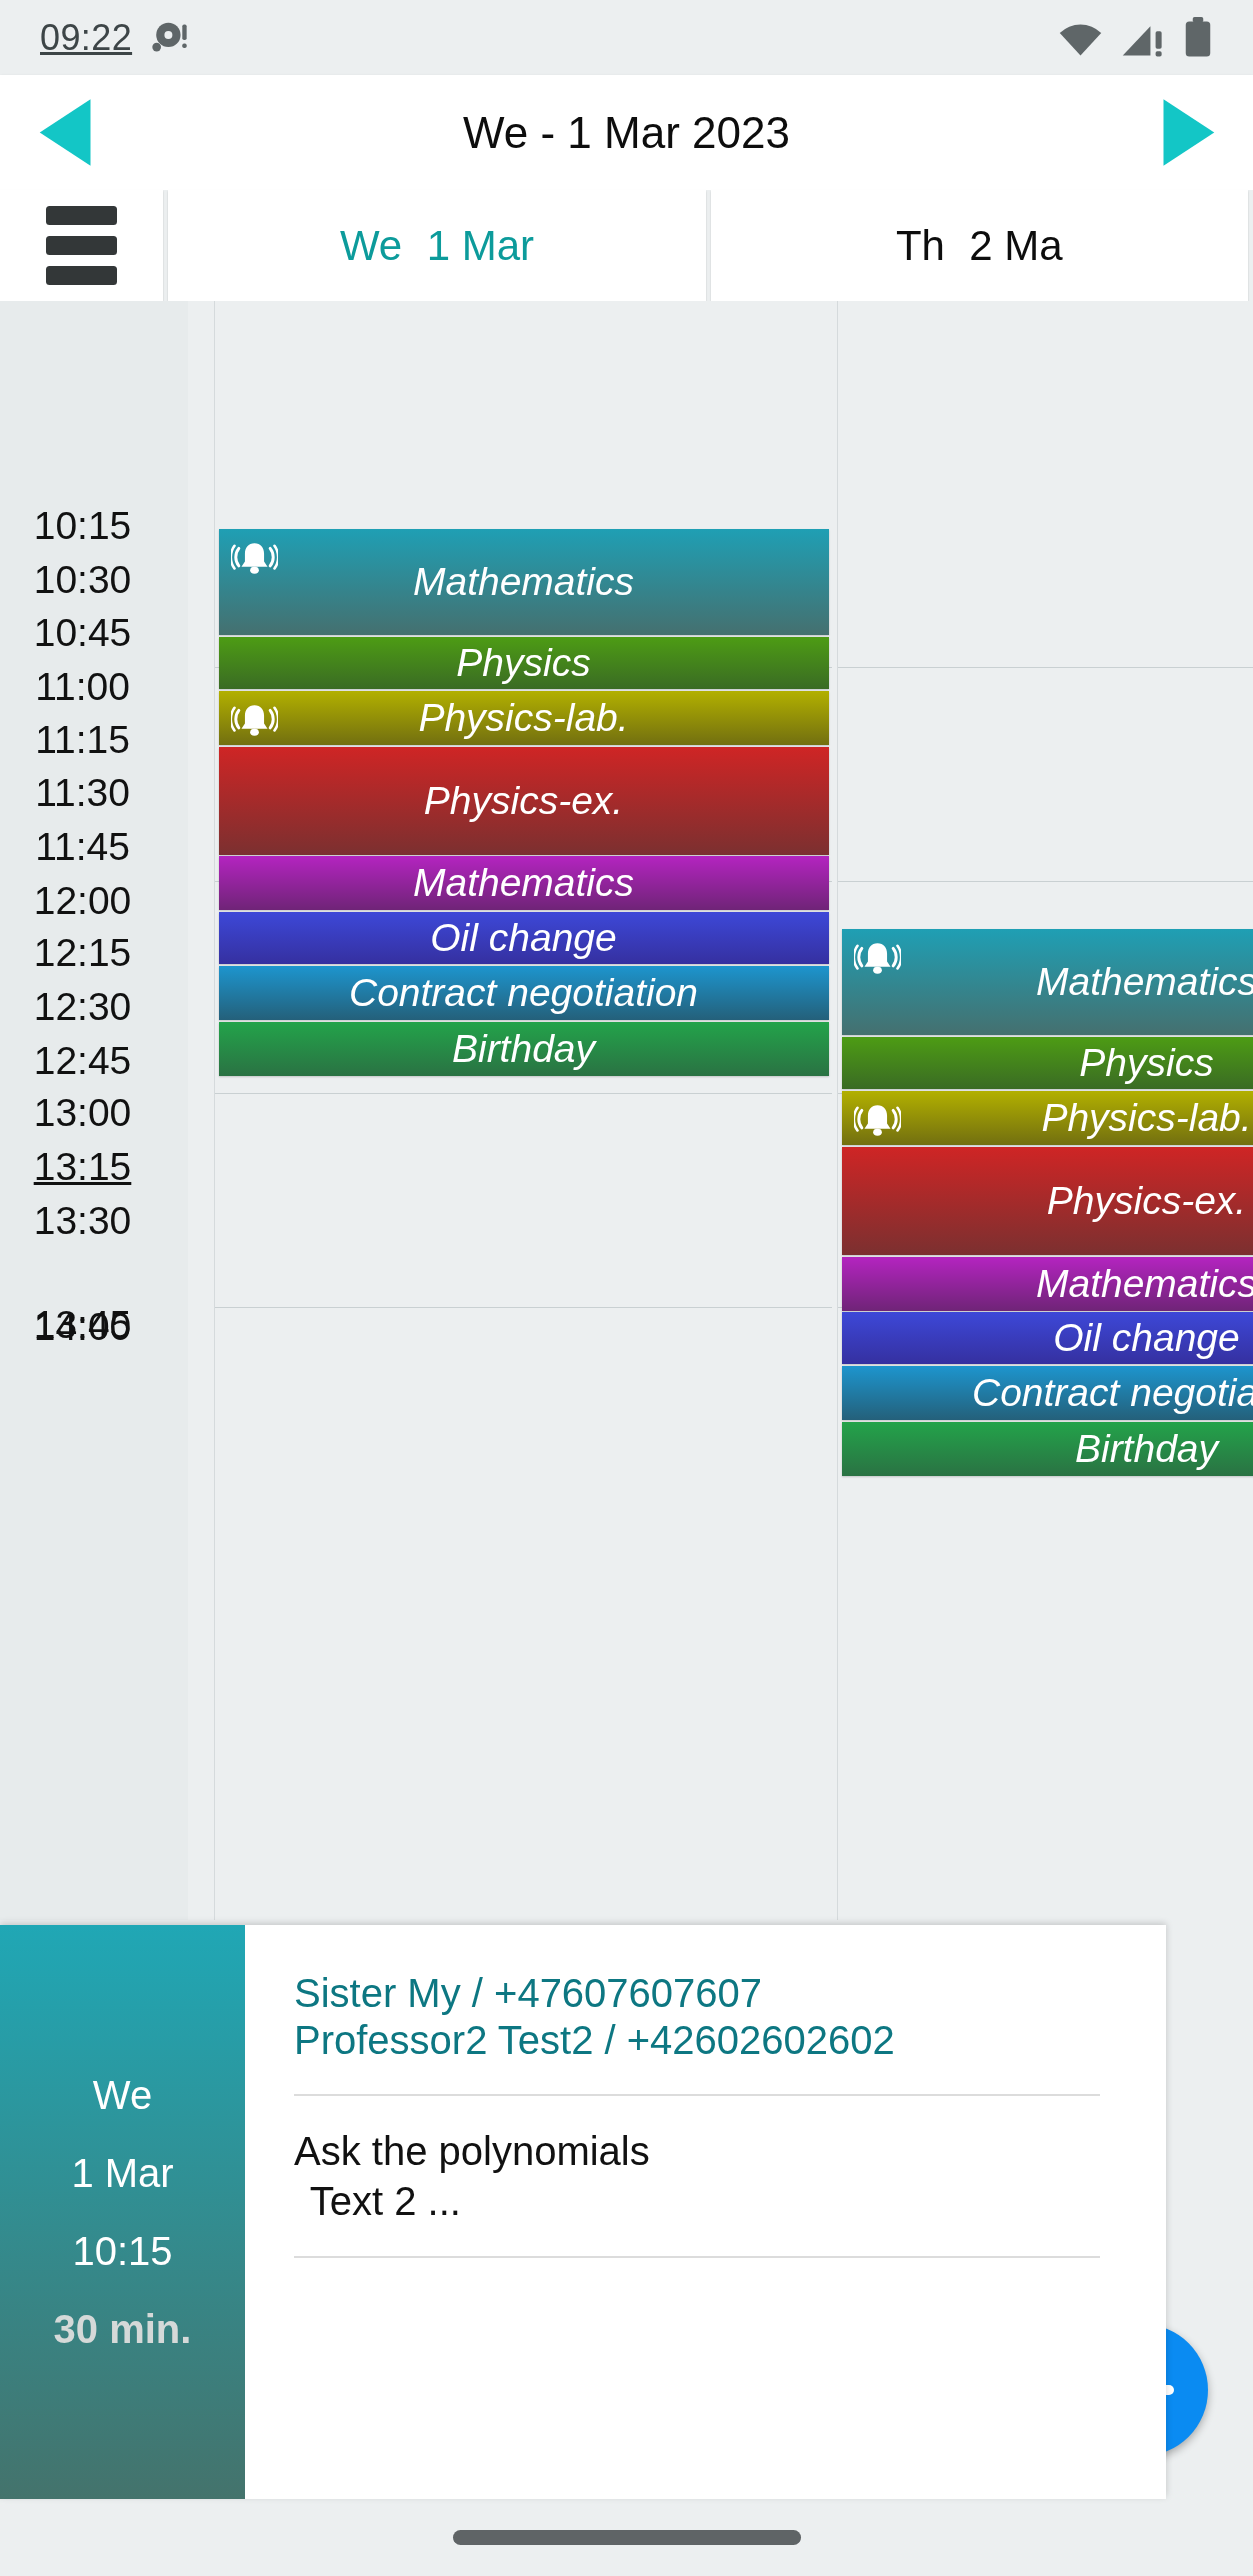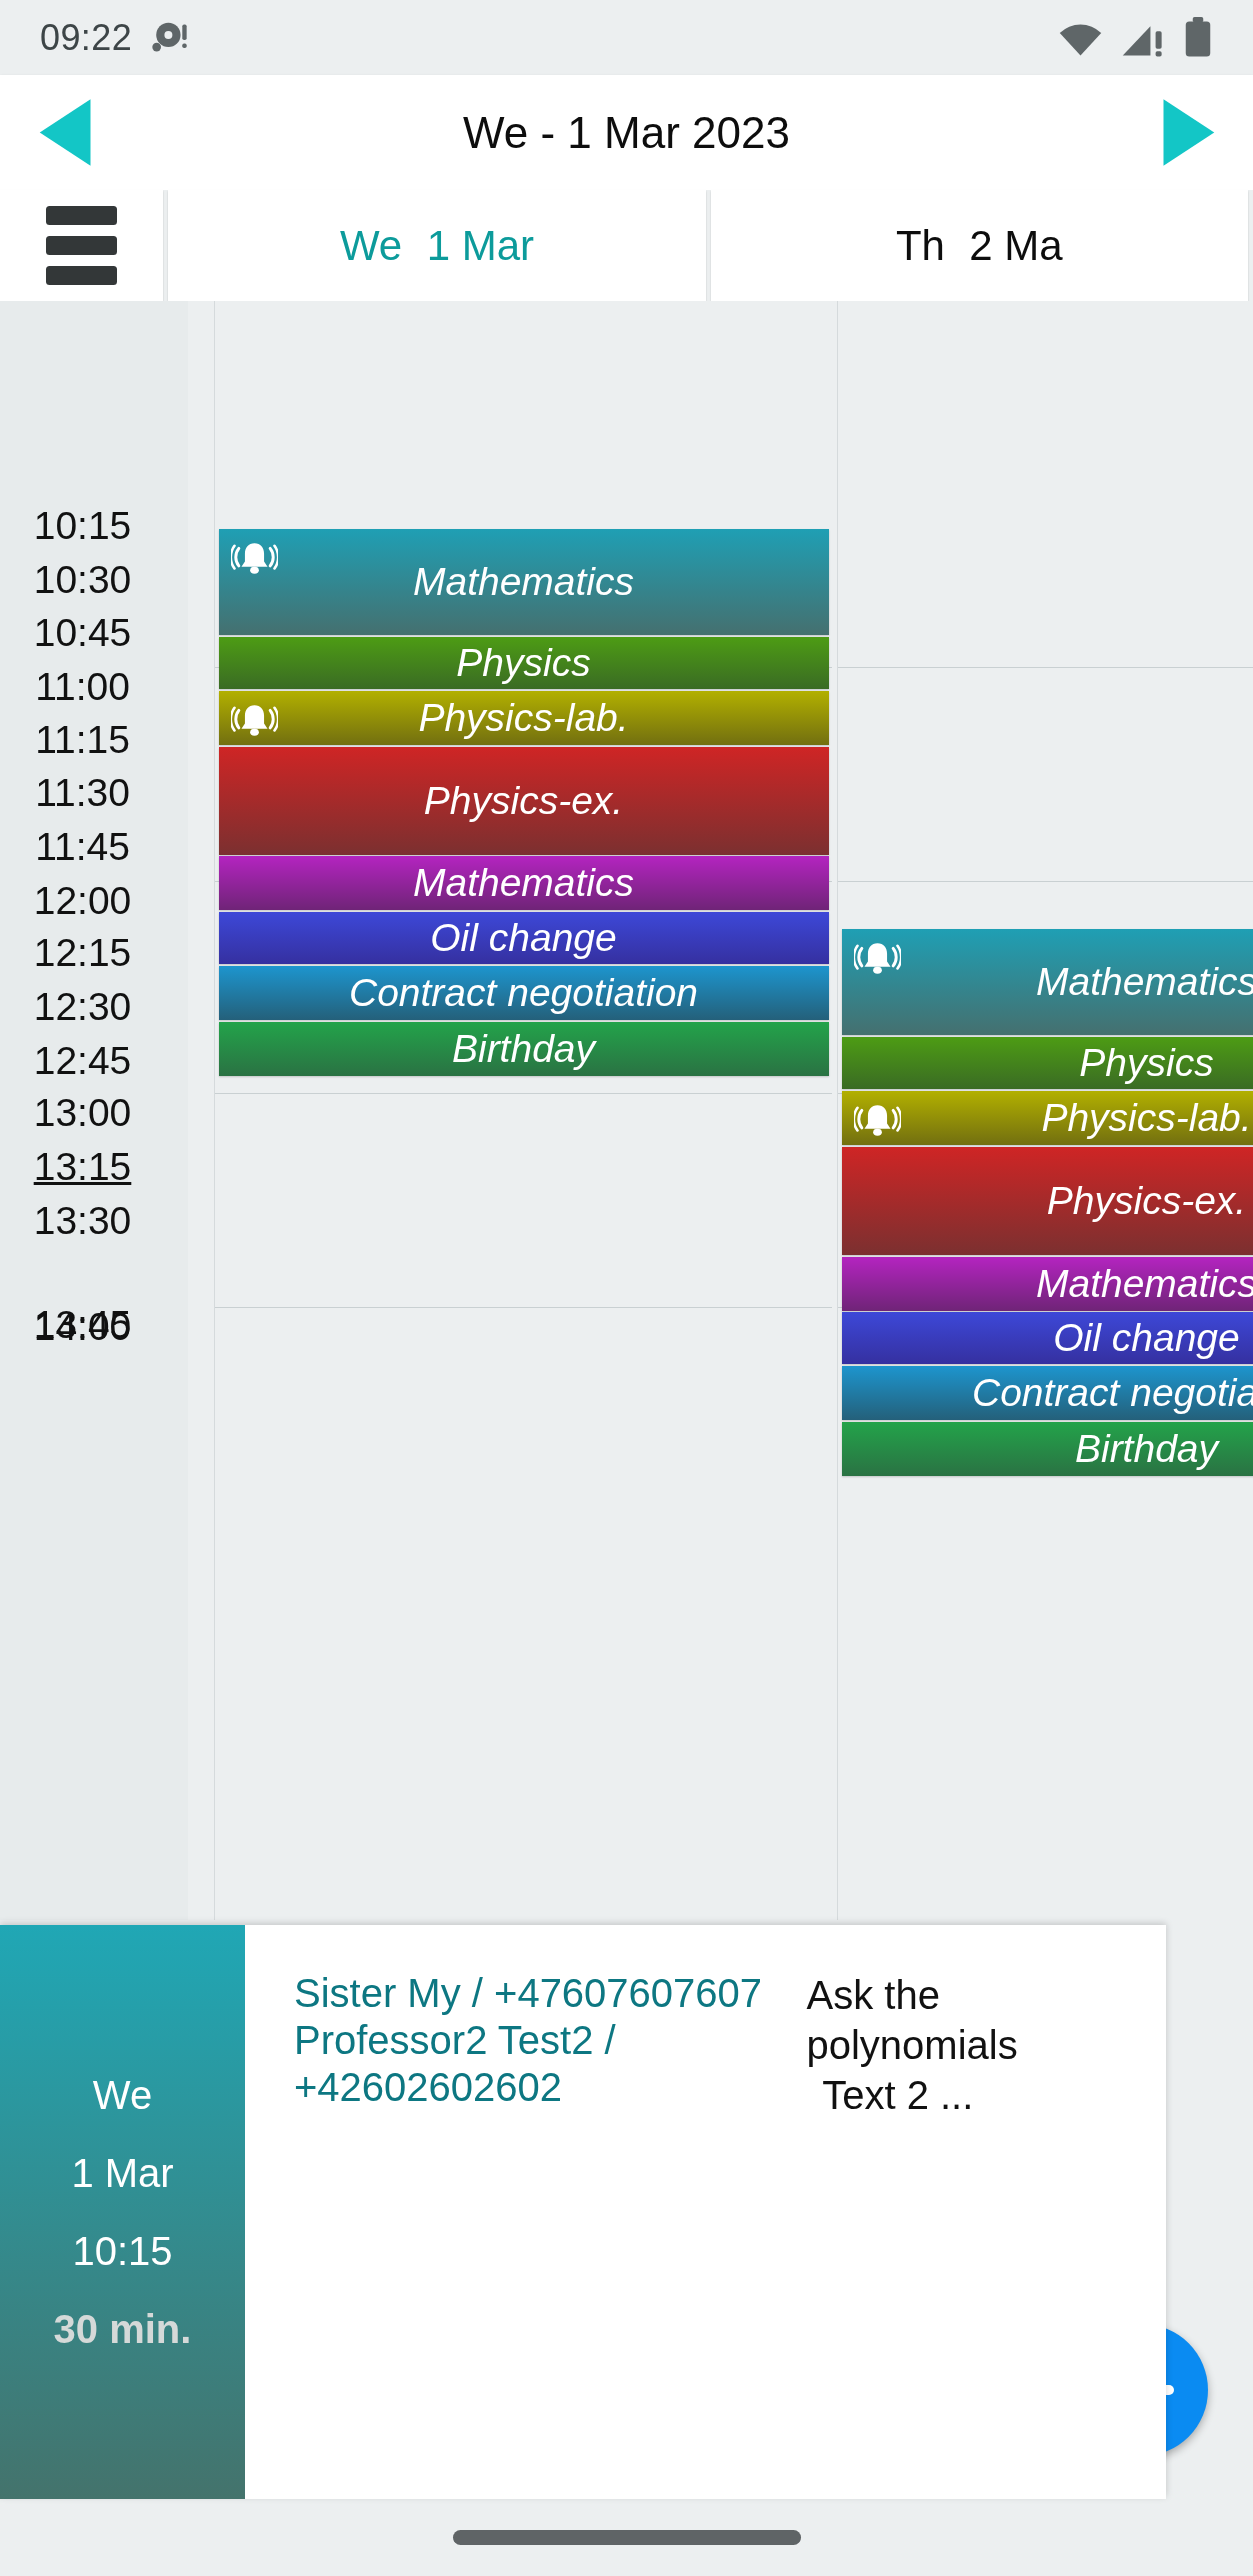--- a/index.html
+++ b/index.html
@@ -10,21 +10,21 @@
     overflow:hidden;
   }
   #app { position:relative; width:1253px; height:2576px; background:#eceff0; }
 
   
   .statusbar{
     position:absolute; top:0; left:0; width:1253px; height:75px;
     background:#eceff0; display:flex; align-items:center;
     padding:0 40px;
   }
-  .sb-clock{ font-size:36px; color:#3d4547; letter-spacing:0.4px; }
+  .sb-clock{ font-size:36px; color:#3d4547; letter-spacing:0.4px;text-decoration:underline; }
   .sb-left-icons{ display:flex; align-items:center; margin-left:19px; gap:5.2px;}
   .sb-spacer{ flex:1; }
   .sb-right-icons{ display:flex; align-items:flex-end; gap:17.4px; }
 
   
   .appbar{
     position:absolute; top:75px; left:0; width:1253px; height:115px;
     background:#ffffff; display:flex; align-items:center;
     box-shadow:0 0.9px 2.6px rgba(0,0,0,.13);
   }
@@ -105,21 +105,21 @@
     box-shadow:0 -1.7px 7px rgba(0,0,0,.18);
     z-index:20;
   }
   .popup-side{
     width:245px; flex-shrink:0;
     background:linear-gradient(to bottom,#20a7b5,#44736c);
     display:flex; flex-direction:column; align-items:center;
     justify-content:center; gap:33px; color:#fff; font-size:40px;
   }
   .popup-side .dur{ color:#d5d9d8; font-weight:bold; }
-  .popup-body{ flex:1; padding:45px 49px 0 49px; display:flex; flex-direction:row; }
+  .popup-body{ flex:1; padding:45px 49px 0 49px; display:flex; flex-direction:column; }
   .popup-contacts{ color:#0d7782; font-size:40px; line-height:1.18; }
   .hr{ height:1.7px; background:#dcdcdc; margin:30px 17.4px 30px 0; }
   .popup-note{ font-size:40px; color:#111; line-height:1.25; }
   .popup-note .l2{ padding-left:15.7px; }
 
   
   .fab{
     position:absolute; right:45px; top:2324px; width:132px; height:132px;
     border-radius:50%; background:#0a8bf2;
     box-shadow:0 3.5px 8.7px rgba(0,0,0,.3);

